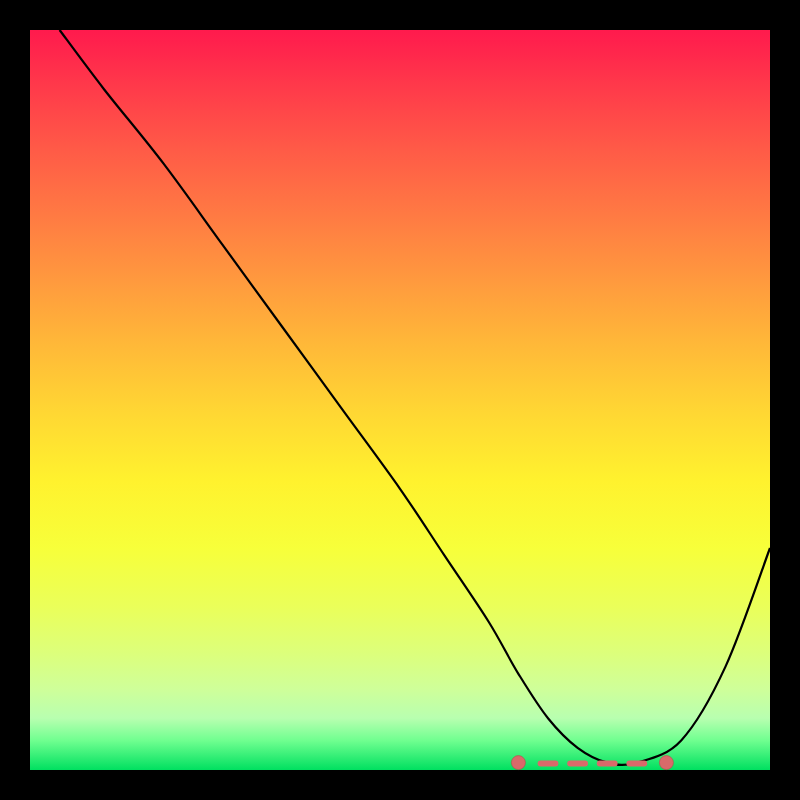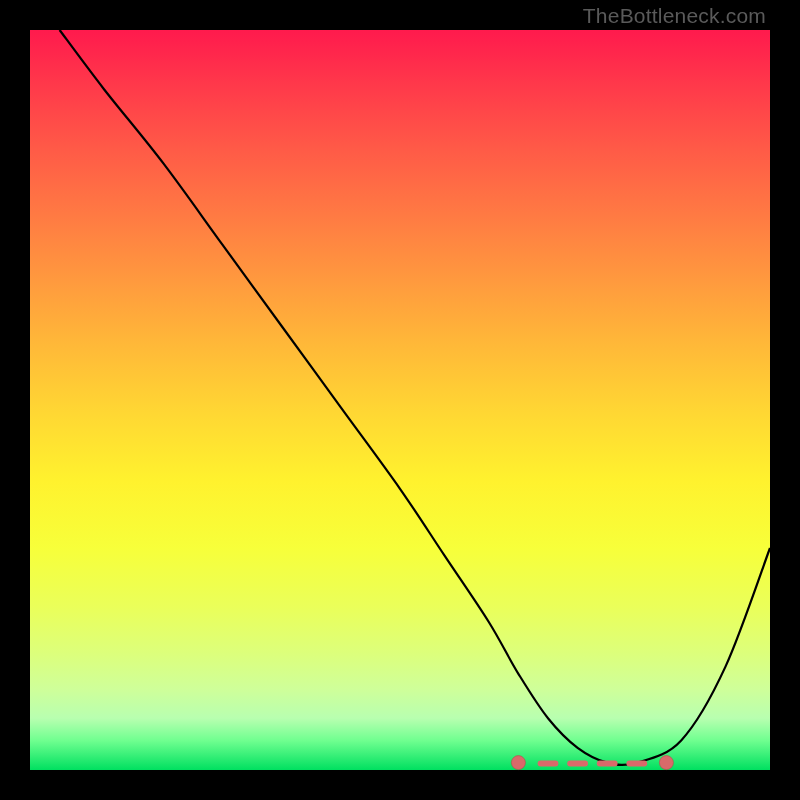--- a/index.html
+++ b/index.html
@@ -68,21 +68,20 @@
   .dash {
     stroke: #d96a6a;
     stroke-width: 6;
     stroke-linecap: round;
   }
 </style>
 </head>
 <body>
 
 <div class="frame">
-  <div class="watermark">TheBottleneck.com</div>
   <div class="plot">
     <svg class="curve" viewBox="0 0 740 740" preserveAspectRatio="none">
       <path id="curve-path" fill="none" stroke="#000" stroke-width="2.2" d="M 29.6 0.0 C 37.0 9.9, 56.7 37.0, 74.0 59.2 C 91.3 81.4, 113.5 107.3, 133.2 133.2 C 152.9 159.1, 172.7 187.5, 192.4 214.6 C 212.1 241.7, 231.9 268.9, 251.6 296.0 C 271.3 323.1, 291.1 350.3, 310.8 377.4 C 330.5 404.5, 352.7 434.1, 370.0 458.8 C 387.3 483.5, 399.6 503.2, 414.4 525.4 C 429.2 547.6, 446.5 572.3, 458.8 592.0 C 471.1 611.7, 478.5 627.8, 488.4 643.8 C 498.3 659.8, 508.1 675.9, 518.0 688.2 C 527.9 700.5, 537.7 710.4, 547.6 717.8 C 557.5 725.2, 567.3 730.1, 577.2 732.6 C 587.1 735.1, 594.5 736.3, 606.8 732.6 C 619.1 728.9, 636.4 726.4, 651.2 710.4 C 666.0 694.4, 680.8 668.5, 695.6 636.4 C 710.4 604.3, 732.6 537.7, 740.0 518.0"></path>
       <g id="markers">
           <circle cx="488.4" cy="732.6" r="7" class="dot"></circle>
           <circle cx="636.4" cy="732.6" r="7" class="dot"></circle>
           <line x1="510.6" x2="525.4" y1="733.6" y2="733.6" class="dash"></line>
           <line x1="540.2" x2="555.0" y1="733.6" y2="733.6" class="dash"></line>
           <line x1="569.8" x2="584.6" y1="733.6" y2="733.6" class="dash"></line>
           <line x1="599.4" x2="614.2" y1="733.6" y2="733.6" class="dash"></line>

